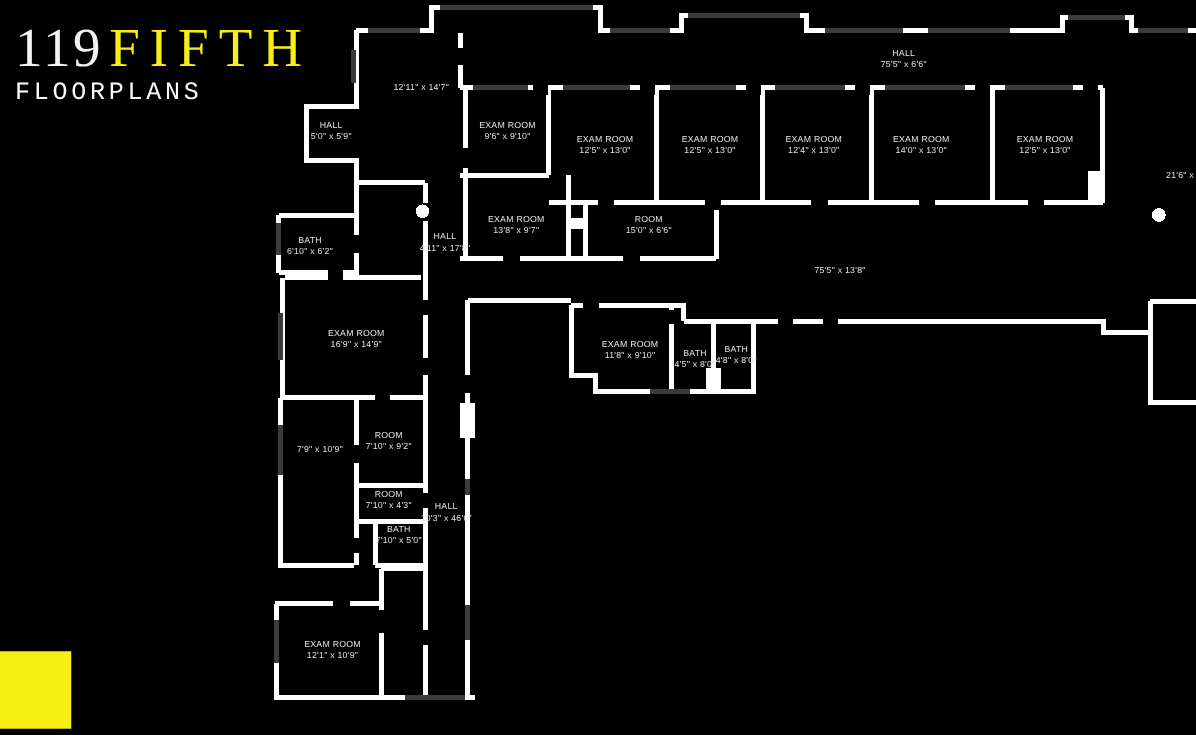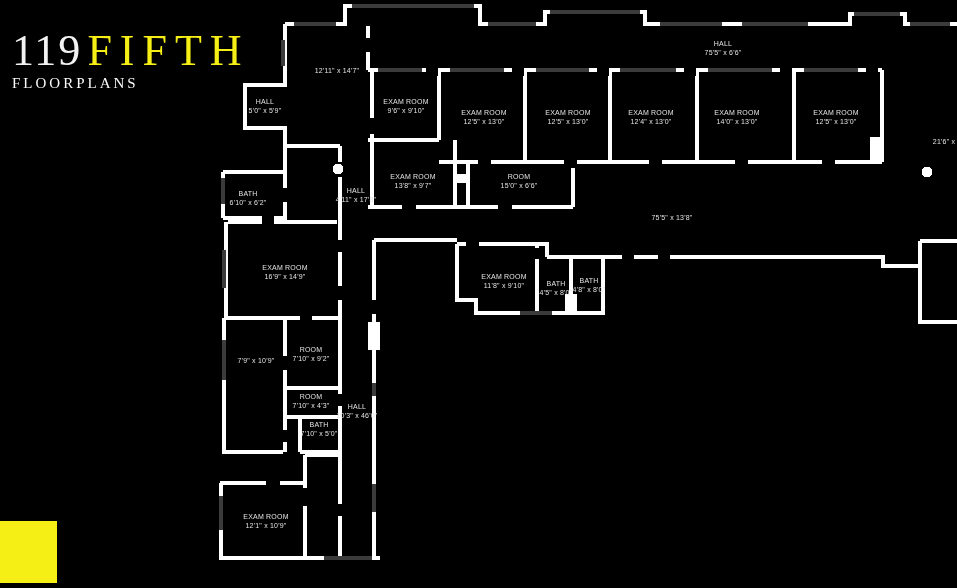--- a/index.html
+++ b/index.html
@@ -6,25 +6,25 @@
   .stage{
     position:relative;width:957px;height:588px;background:#000;
     overflow:hidden;font-family:"Liberation Sans",sans-serif;
   }
   .plan-svg{position:absolute;left:0;top:0;}
   .walls{stroke:var(--wall,#fff);stroke-width:4;fill:none;}
   .gaps rect{fill:#000;}
   .windows rect{fill:#3b3b3b;}
   .doors rect{fill:var(--wall,#fff);}
   .dots circle{fill:var(--wall,#fff);}
-  .title{position:absolute;left:12px;top:16px;color:#fff;margin-top:12px;}
+  .title{position:absolute;left:12px;top:16px;color:#fff;}
   .title-line{font-family:"Liberation Serif",serif;font-size:44px;line-height:46px;}
   .t-num{color:#f2f2f2;letter-spacing:2px;}
   .t-name{color:var(--accent,#f4ef1e);letter-spacing:8px;margin-left:5px;}
-  .t-sub{font-family:Liberation Serif, serif;font-size:15px;letter-spacing:3px;color:#fafafa;margin-top:1px;}
+  .t-sub{font-family:Liberation Mono, monospace;font-size:20px;letter-spacing:3px;color:#fafafa;margin-top:1px;}
   .labels{position:absolute;left:0;top:0;width:100%;height:100%;}
   .room-label{
     position:absolute;transform:translate(-50%,-50%);
     text-align:center;color:#e2e2e2;font-size:7px;line-height:8.5px;
     letter-spacing:.2px;white-space:nowrap;
   }
   .accent-square{
     position:absolute;left:0;top:521px;width:57px;height:62px;
     background:var(--accent,#f4ef1e);
   }

